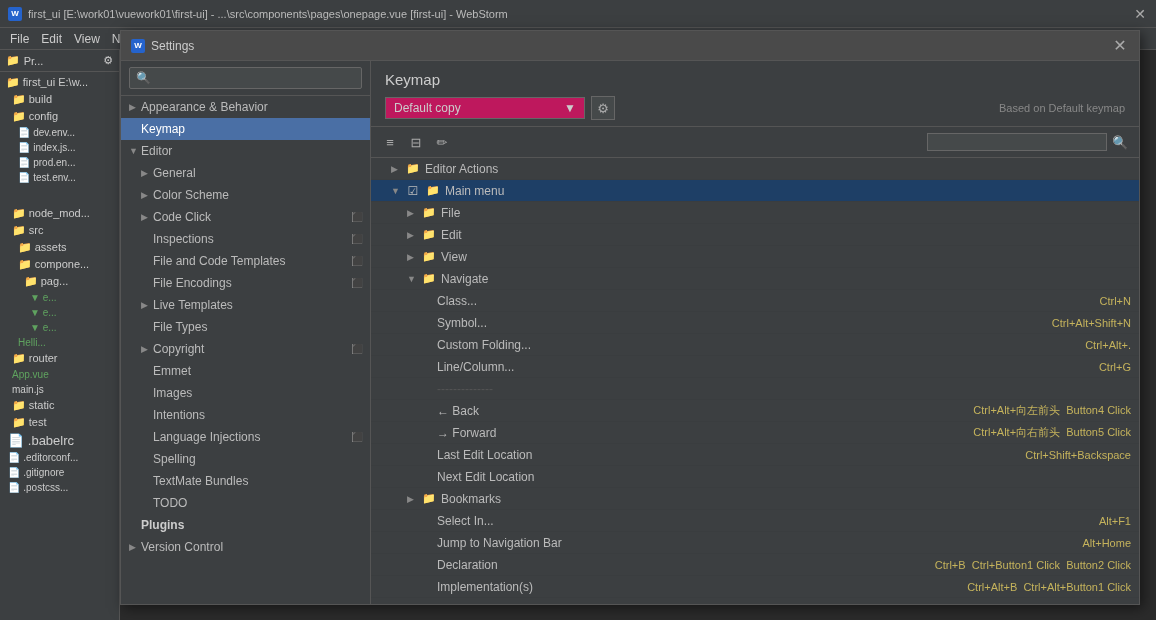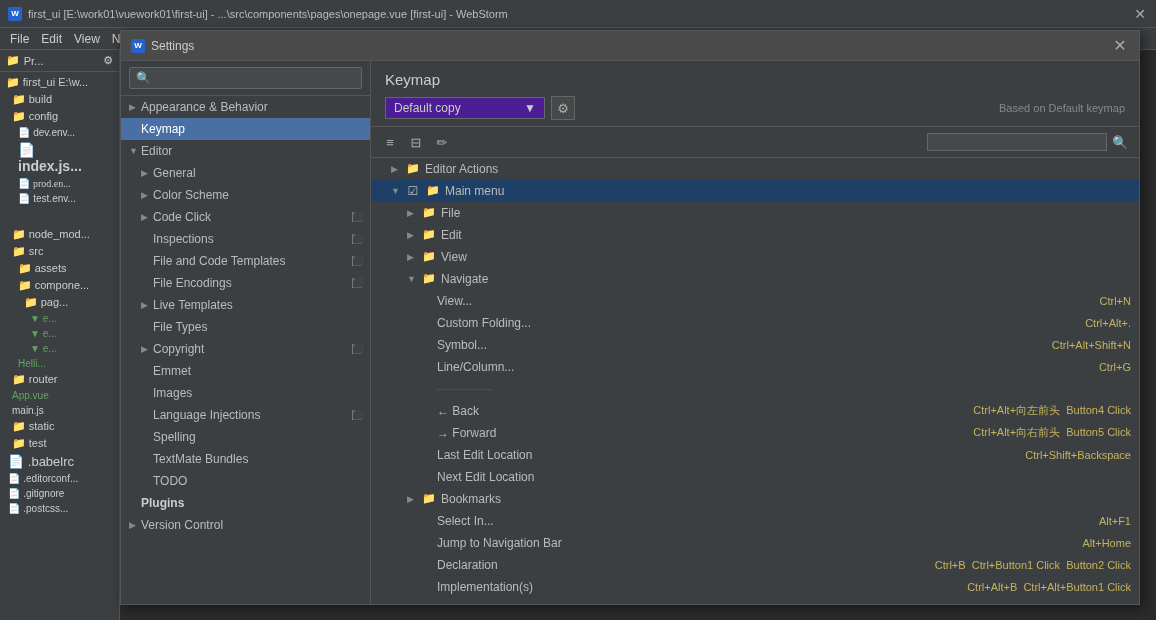--- a/index.html
+++ b/index.html
@@ -191,26 +191,26 @@
       font-size: 15px;
       font-weight: 500;
       margin-bottom: 8px;
     }
     .keymap-controls {
       display: flex;
       align-items: center;
       gap: 6px;
     }
     .keymap-dropdown {
-      background: #4c1d95;
+      background: #be185d;
       border: 1px solid #666;
       color: #ccc;
       padding: 3px 8px;
       font-size: 12px;
-      width: 160px;
+      width: 200px;
       cursor: pointer;
       display: flex;
       align-items: center;
       justify-content: space-between;
     }
     .keymap-gear {
       width: 24px;
       height: 24px;
       background: #45494a;
       border: 1px solid #666;
@@ -361,22 +361,22 @@
       <div style="padding:4px 6px; color:#ccc; font-size:11px; border-bottom:1px solid #555; display:flex; align-items:center; gap:4px;">
         <span>📁</span>
         <span>Pr...</span>
         <span style="margin-left:auto;">⚙</span>
       </div>
       <div style="padding:2px 4px; color:#ccc; font-size:11px;">
         <div style="padding:2px 2px;">📁 first_ui E:\w...</div>
         <div style="padding:2px 8px;">📁 build</div>
         <div style="padding:2px 8px;">📁 config</div>
         <div style="padding:2px 14px; font-size:10px;">📄 dev.env...</div>
-        <div style="padding:2px 14px; font-size:14px;font-weight:bold;">📄 index.js...</div>
-        <div style="padding:2px 14px; font-size:10px;font-family:Liberation Serif, serif;">📄 prod.en...</div>
+        <div style="padding:2px 14px; font-size:10px;">📄 index.js...</div>
+        <div style="padding:2px 14px; font-size:10px;">📄 prod.en...</div>
         <div style="padding:2px 14px; font-size:10px;">📄 test.env...</div>
         <div style="padding:2px 8px;margin-top:20px;">📁 node_mod...</div>
         <div style="padding:2px 8px;">📁 src</div>
         <div style="padding:2px 14px;">📁 assets</div>
         <div style="padding:2px 14px;">📁 compone...</div>
         <div style="padding:2px 20px;">📁 pag...</div>
         <div style="padding:2px 26px; color:#5fa35f; font-size:10px;">▼ e...</div>
         <div style="padding:2px 26px; color:#5fa35f; font-size:10px;">▼ e...</div>
         <div style="padding:2px 26px; color:#5fa35f; font-size:10px;">▼ e...</div>
         <div style="padding:2px 14px; color:#5fa35f; font-size:10px;">Helli...</div>
@@ -469,20 +469,24 @@
           <div class="tree-item km-indent-1">
             <span class="arrow">&nbsp;</span>
             <span class="label">Emmet</span>
           </div>
           <div class="tree-item km-indent-1">
             <span class="arrow">&nbsp;</span>
             <span class="label">Images</span>
           </div>
           <div class="tree-item km-indent-1">
             <span class="arrow">&nbsp;</span>
+            <span class="label">Intentions</span>
+          </div>
+          <div class="tree-item km-indent-1">
+            <span class="arrow">&nbsp;</span>
             <span class="label">Language Injections</span>
             <span class="indicator">⬛</span>
           </div>
           <div class="tree-item km-indent-1">
             <span class="arrow">&nbsp;</span>
             <span class="label">Spelling</span>
           </div>
           <div class="tree-item km-indent-1">
             <span class="arrow">&nbsp;</span>
             <span class="label">TextMate Bundles</span>
@@ -563,35 +567,35 @@
           </div>
 
           <div class="km-row km-indent-2">
             <span class="km-arrow">▼</span>
             <span class="km-icon folder-icon">📁</span>
             <span class="km-label">Navigate</span>
           </div>
 
           <div class="km-row km-indent-3">
             <span class="km-arrow"></span>
-            <span class="km-label">View...</span>
+            <span class="km-label">Class...</span>
             <span class="km-shortcut">Ctrl+N</span>
           </div>
 
+
+          <div class="km-row km-indent-3">
+            <span class="km-arrow"></span>
+            <span class="km-label">Symbol...</span>
+            <span class="km-shortcut">Ctrl+Alt+Shift+N</span>
+          </div>
 
           <div class="km-row km-indent-3">
             <span class="km-arrow"></span>
             <span class="km-label">Custom Folding...</span>
             <span class="km-shortcut">Ctrl+Alt+.</span>
-          </div>
-
-          <div class="km-row km-indent-3">
-            <span class="km-arrow"></span>
-            <span class="km-label">Symbol...</span>
-            <span class="km-shortcut">Ctrl+Alt+Shift+N</span>
           </div>
 
           <div class="km-row km-indent-3">
             <span class="km-arrow"></span>
             <span class="km-label">Line/Column...</span>
             <span class="km-shortcut">Ctrl+G</span>
           </div>
 
           <div class="km-row km-indent-3">
             <span class="km-arrow"></span>

